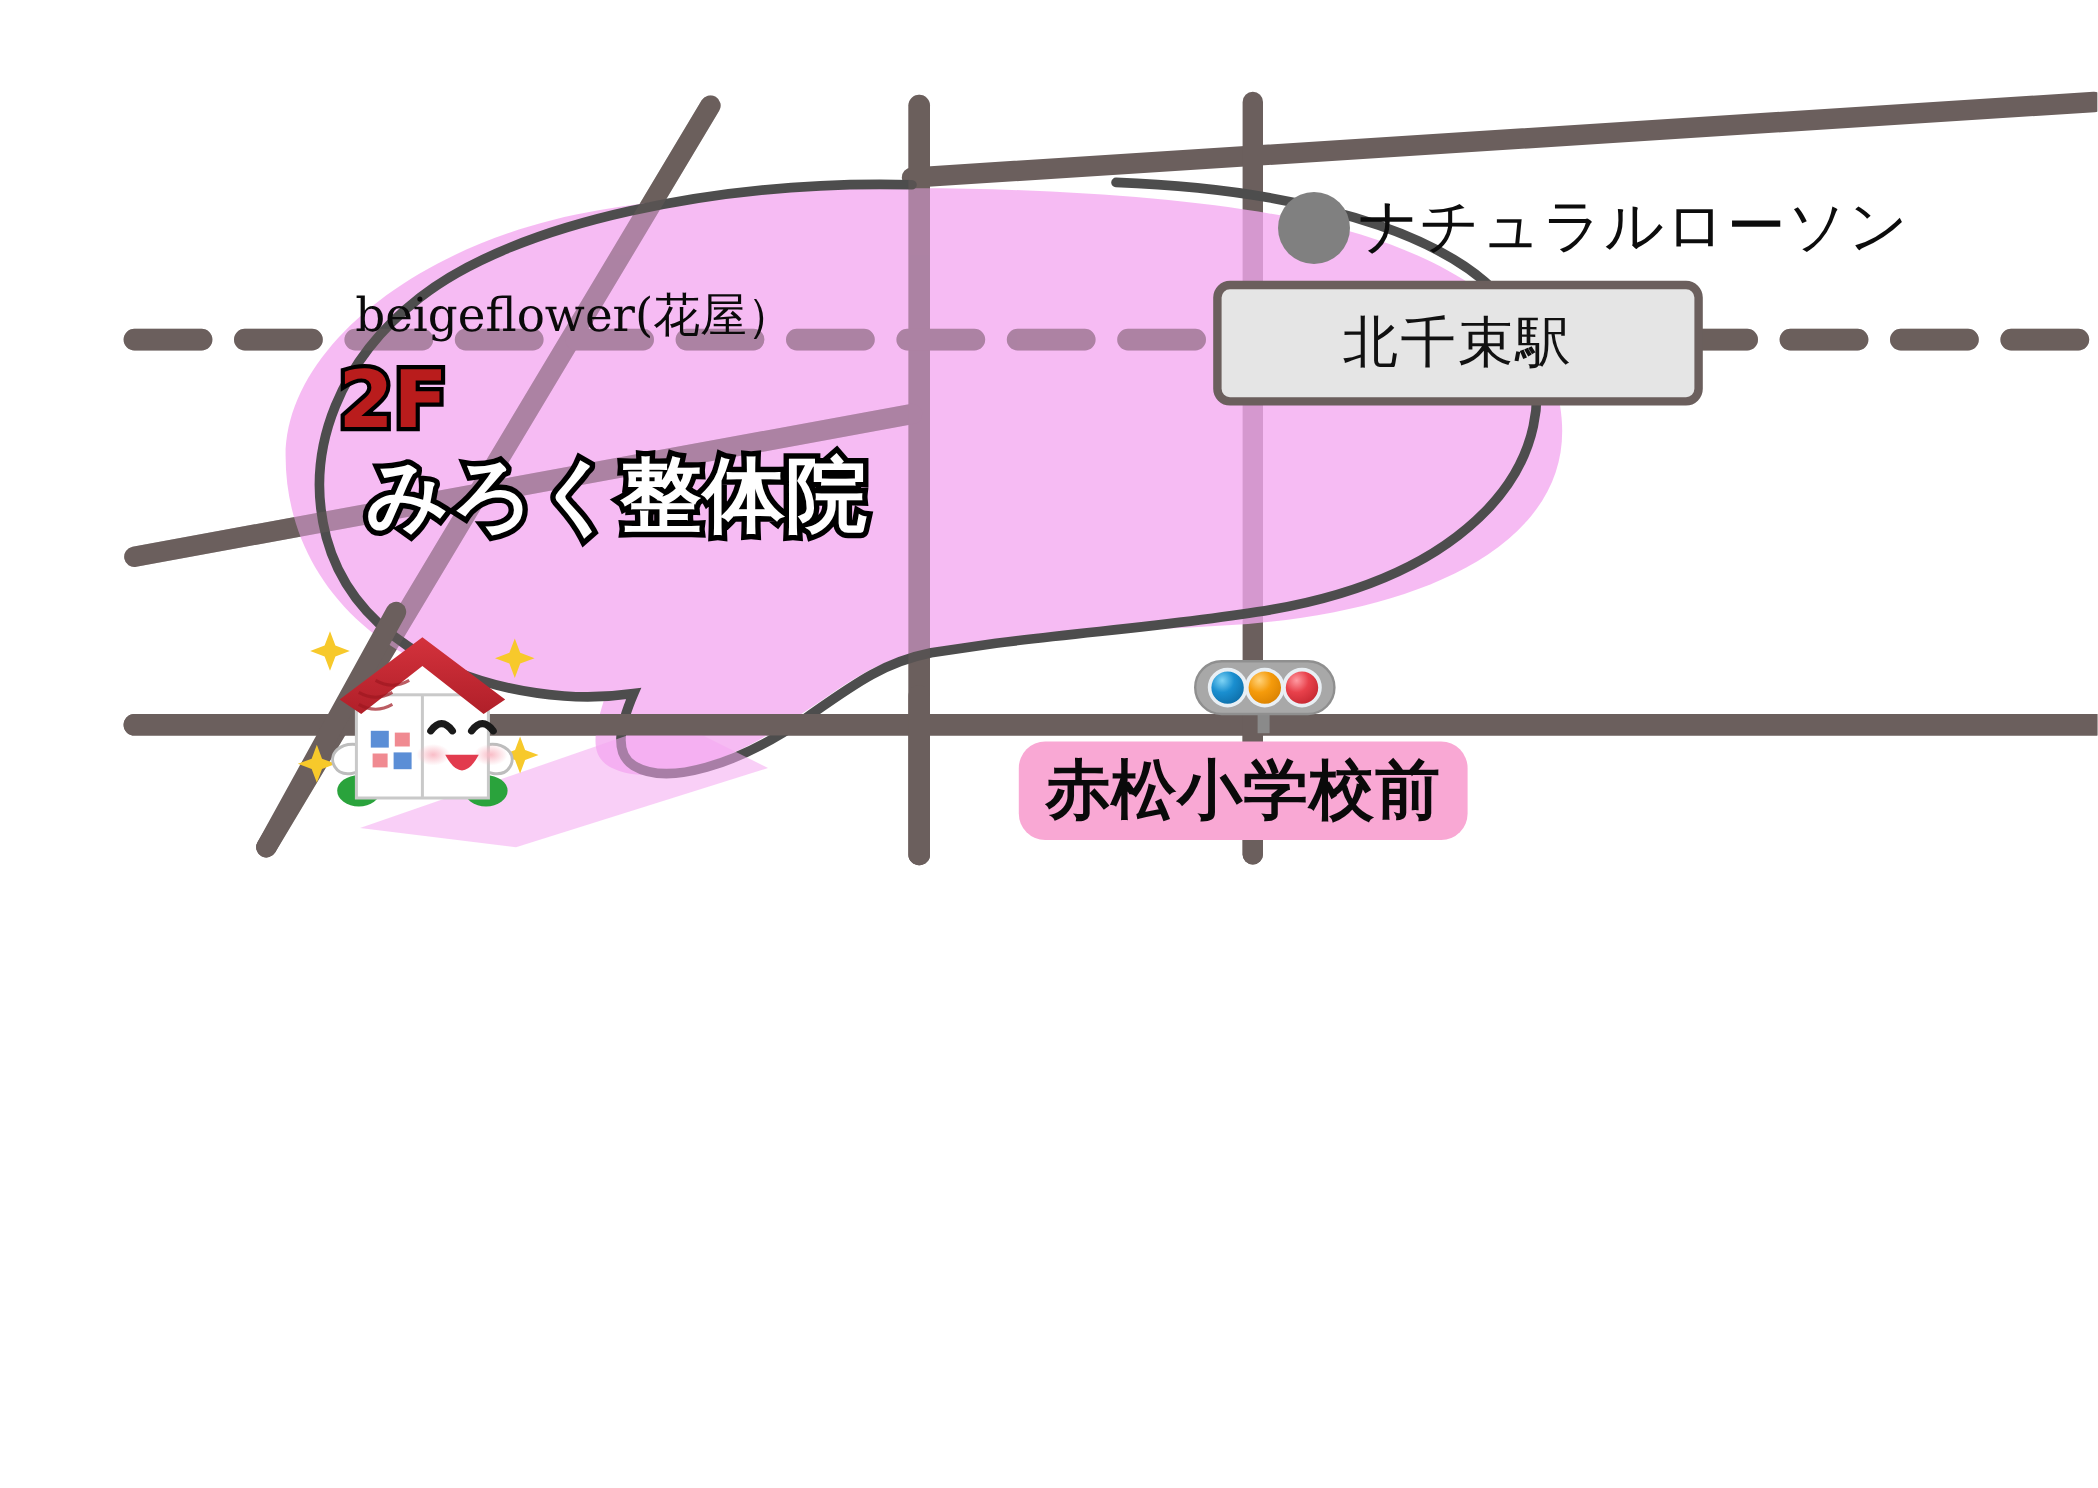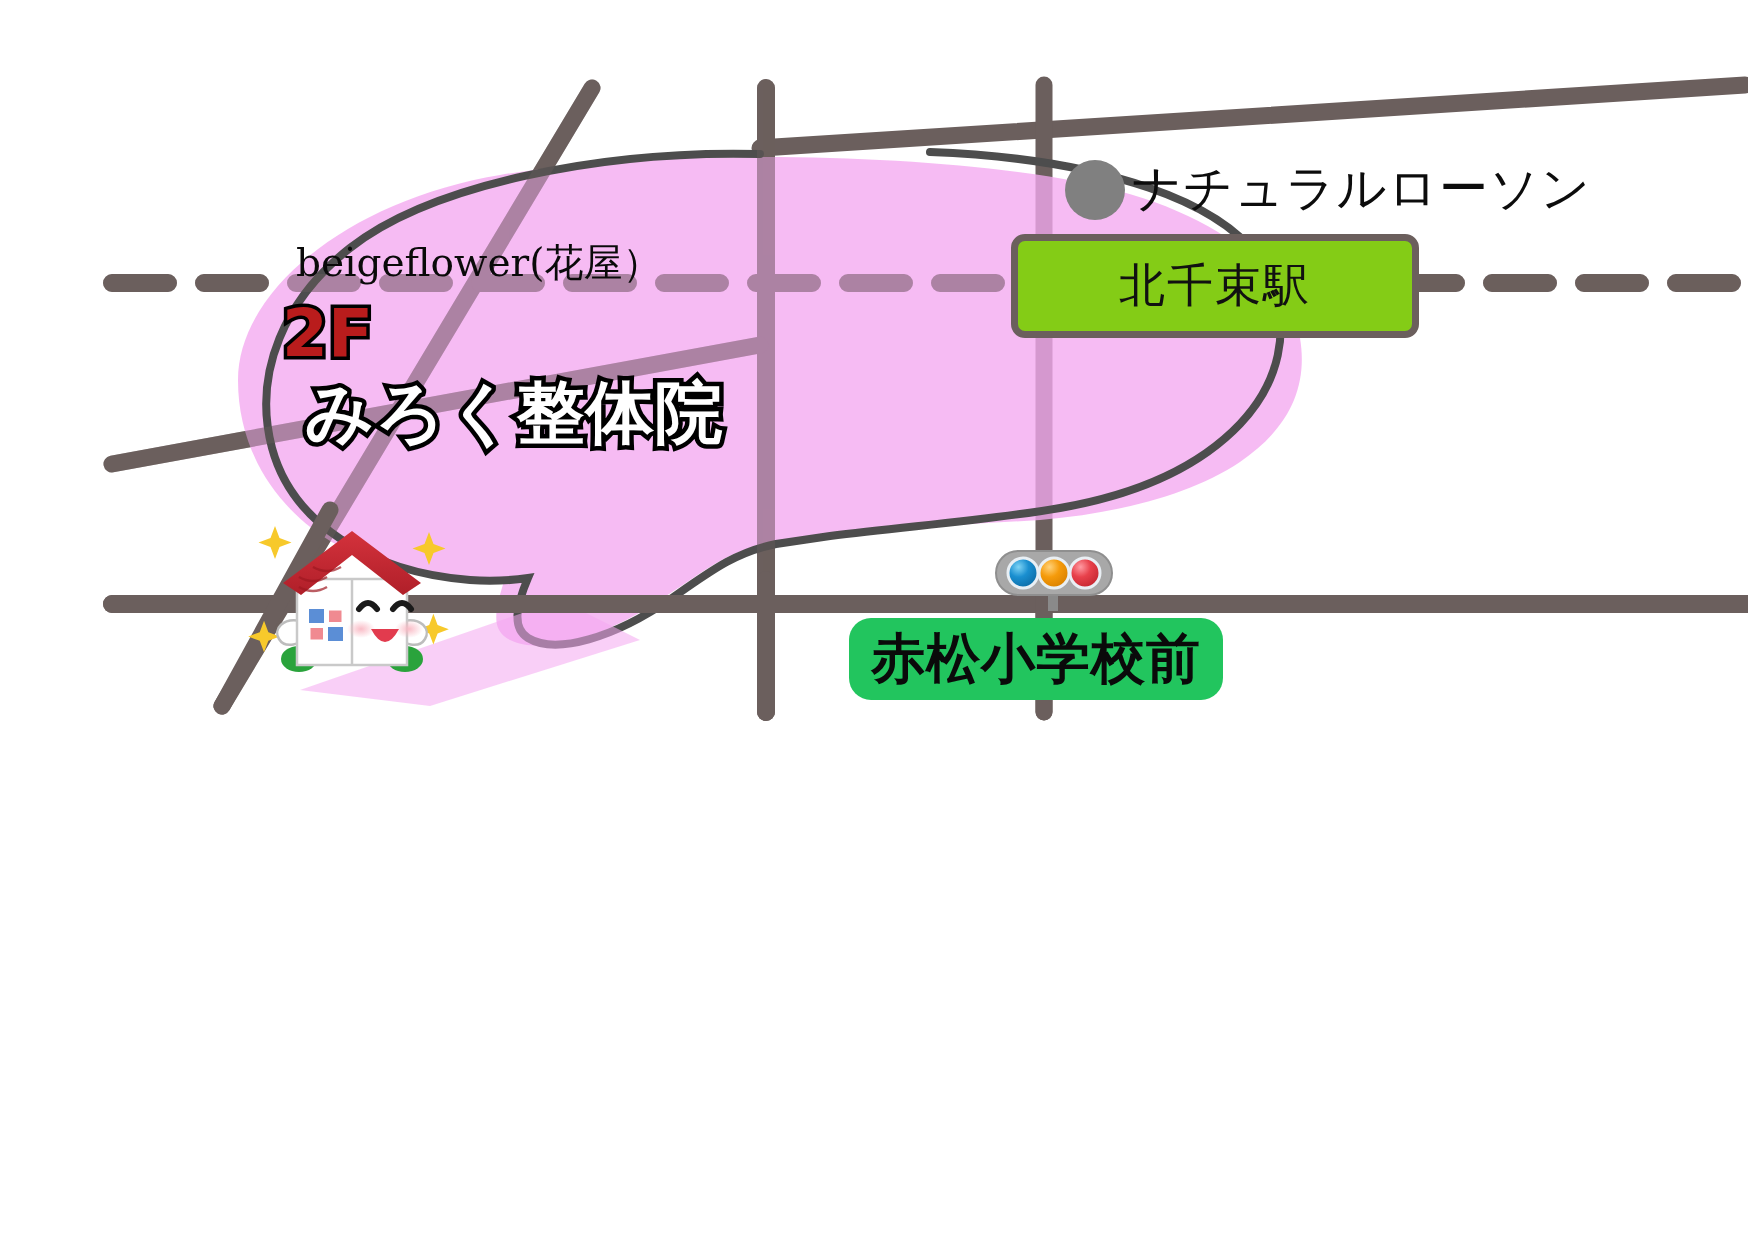--- a/index.html
+++ b/index.html
@@ -60,21 +60,21 @@
     font-family: "DejaVu Serif", "Liberation Serif", serif;
     font-weight: 400;
   }
   
   #station-box {
     position: absolute;
     left: 1011px;
     top: 234px;
     width: 408px;
     height: 104px;
-    background: #84cc16;
+    background: #e5e5e5;
     border: 7px solid #6b5f5d;
     border-radius: 14px;
     box-sizing: border-box;
     display: flex;
     align-items: center;
     justify-content: center;
   }
   #station-name-label {
     font-size: 46px;
     color: #111111;
@@ -99,21 +99,21 @@
     letter-spacing: 1px;
     font-family: "DejaVu Sans", "Liberation Sans", sans-serif;
   }
   
   #crossing-pill {
     position: absolute;
     left: 849px;
     top: 618px;
     width: 374px;
     height: 82px;
-    background: #22c55e;
+    background: #f9a8d4;
     border-radius: 22px;
     display: flex;
     align-items: center;
     justify-content: center;
   }
   #crossing-label {
     font-size: 54px;
     font-weight: bold;
     color: #0a0a0a;
     letter-spacing: 1px;

